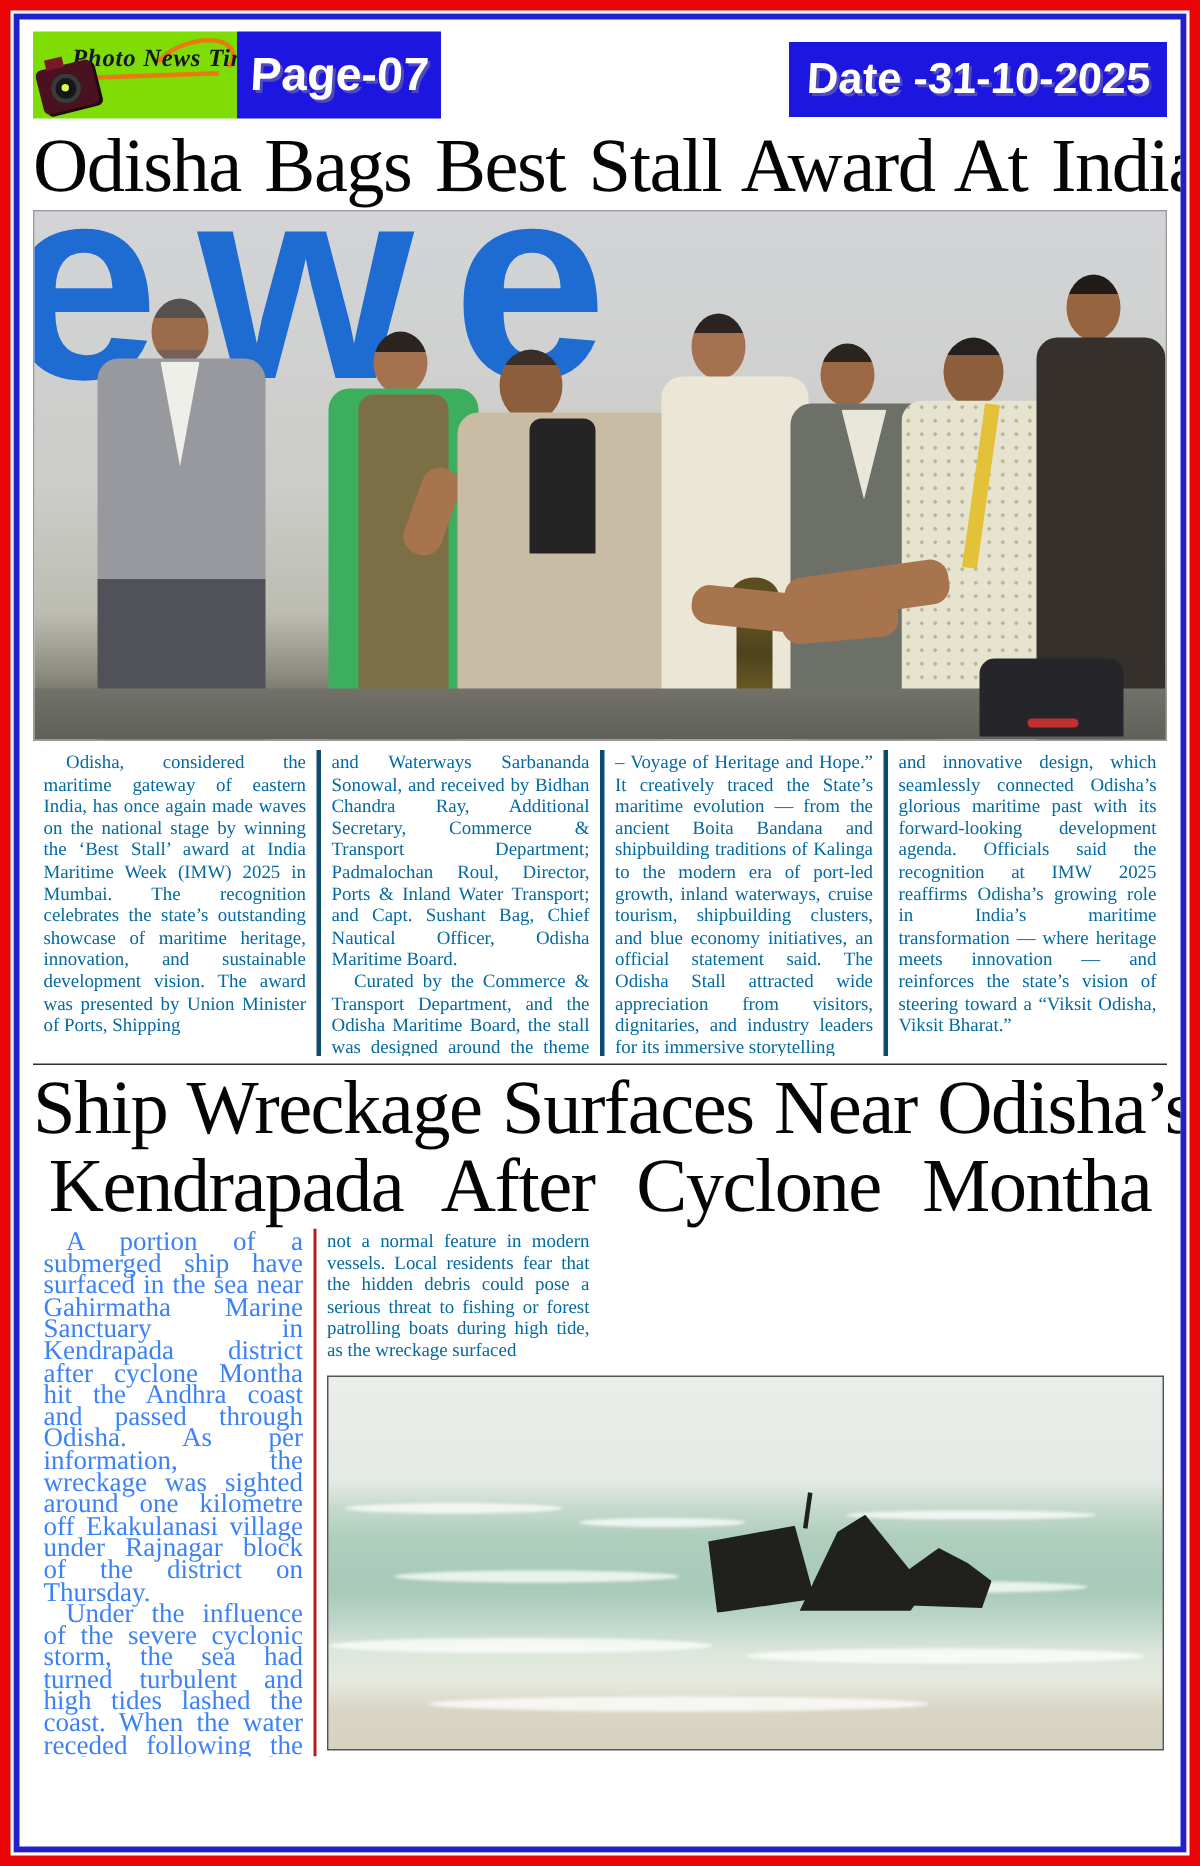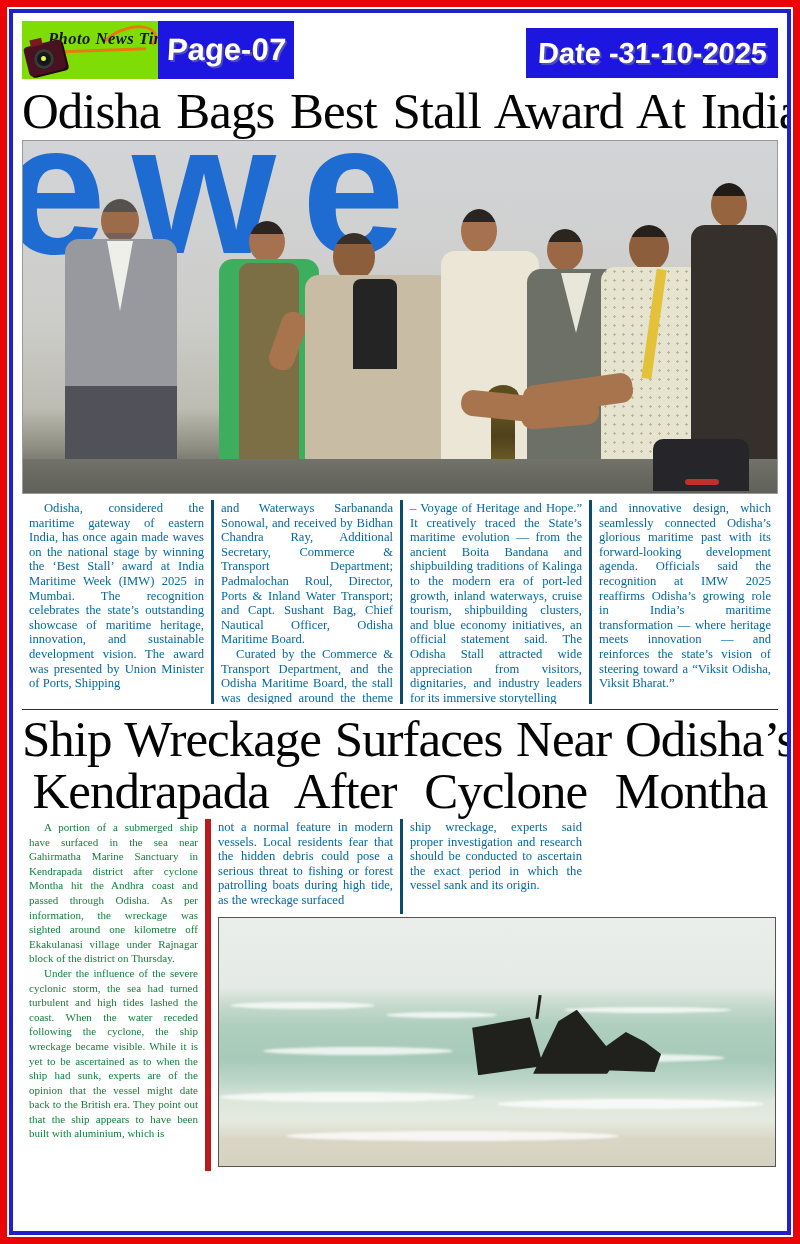--- a/index.html
+++ b/index.html
@@ -47,25 +47,25 @@
   .cols{display:flex;}
   .col{box-sizing:border-box;width:25%;padding:1px 7px 0 7px;font-size:12.6px;line-height:14.6px;text-align:justify;color:#0369a1;}
   .col + .col{border-left:3px solid #0c4a6e;}
   .col p{margin:0;}
   .col p.indent{text-indent:15px;}
   .a1cols{height:204px;overflow:hidden;margin-top:2px;}
   .rule{border:none;border-top:1.5px solid #2e2e2e;margin:5px 0 3px;}
 
   
   .a2{display:flex;margin-top:2px;height:352px;overflow:hidden;}
-  .a2-left{box-sizing:border-box;width:25%;padding:1px 7px 0 7px;border-right:6px solid #b91c1c;font-size:11px;line-height:14.6px;text-align:justify;color:#15803d;}
+  .a2-left{box-sizing:border-box;width:25%;padding:1px 7px 0 7px;border-right:2px solid #b91c1c;font-size:18px;line-height:14.6px;text-align:justify;color:#3b82f6;}
   .a2-left p{margin:0;}
   .a2-left p.indent{text-indent:15px;}
   .a2-right{box-sizing:border-box;width:75%;display:flex;flex-direction:column;}
-  .a2-topcols{display:flex;height:95px;overflow:hidden;}
+  .a2-topcols{display:flex;height:95px;overflow:hidden;gap:24px;}
   .a2-topcols .col{width:33.333%;}
   .a2-topcols .col:first-child{border-left:none;}
 
   
   .photo2{position:relative;margin:3px 2px 0 7px;height:248px;border:1px solid #555;overflow:hidden;
     background:linear-gradient(180deg,#eaeeea 0%,#e4eae5 28%,#c6dacd 35%,#afcebe 43%,#a7cab9 57%,#bdd7ca 66%,#dde7db 74%,#e5eadf 82%,#dad6c6 89%,#d6d2c2 100%);}
   .wave{position:absolute;background:rgba(255,255,255,.75);border-radius:50%;filter:blur(1px);}
   .wreck{position:absolute;background:#20211c;}
   .wreck1{left:45%;top:40%;width:74px;height:58px;clip-path:polygon(4% 18%,82% 0,100% 84%,12% 100%);}
   .wreck2{left:56.5%;top:37%;width:84px;height:64px;clip-path:polygon(52% 0,100% 78%,88% 100%,0 100%,30% 18%);}
@@ -177,23 +177,20 @@
 
     <div class="a2">
       <div class="a2-left">
         <p class="indent">A portion of a submerged ship have surfaced in the sea near Gahirmatha Marine Sanctuary in Kendrapada district after cyclone Montha hit the Andhra coast and passed through Odisha. As per information, the wreckage was sighted around one kilometre off Ekakulanasi village under Rajnagar block of the district on Thursday.</p>
         <p class="indent">Under the influence of the severe cyclonic storm, the sea had turned turbulent and high tides lashed the coast. When the water receded following the cyclone, the ship wreckage became visible. While it is yet to be ascertained as to when the ship had sunk, experts are of the opinion that the vessel might date back to the British era. They point out that the ship appears to have been built with aluminium, which is</p>
       </div>
       <div class="a2-right">
         <div class="a2-topcols">
           <div class="col">
             <p>not a normal feature in modern vessels. Local residents fear that the hidden debris could pose a serious threat to fishing or forest patrolling boats during high tide, as the wreckage surfaced</p>
-          </div>
-          <div class="col">
-            <p>ship wreckage, experts said proper investigation and research should be conducted to ascertain the exact period in which the vessel sank and its origin.</p>
           </div>
         </div>
 
         <div class="photo2">
           <div class="wave" style="left:2%;top:34%;width:26%;height:7px;"></div>
           <div class="wave" style="left:30%;top:38%;width:20%;height:6px;"></div>
           <div class="wave" style="left:62%;top:36%;width:30%;height:6px;"></div>
           <div class="wave" style="left:8%;top:52%;width:34%;height:8px;"></div>
           <div class="wave" style="left:55%;top:55%;width:36%;height:8px;"></div>
           <div class="wave" style="left:0;top:70%;width:46%;height:10px;"></div>

